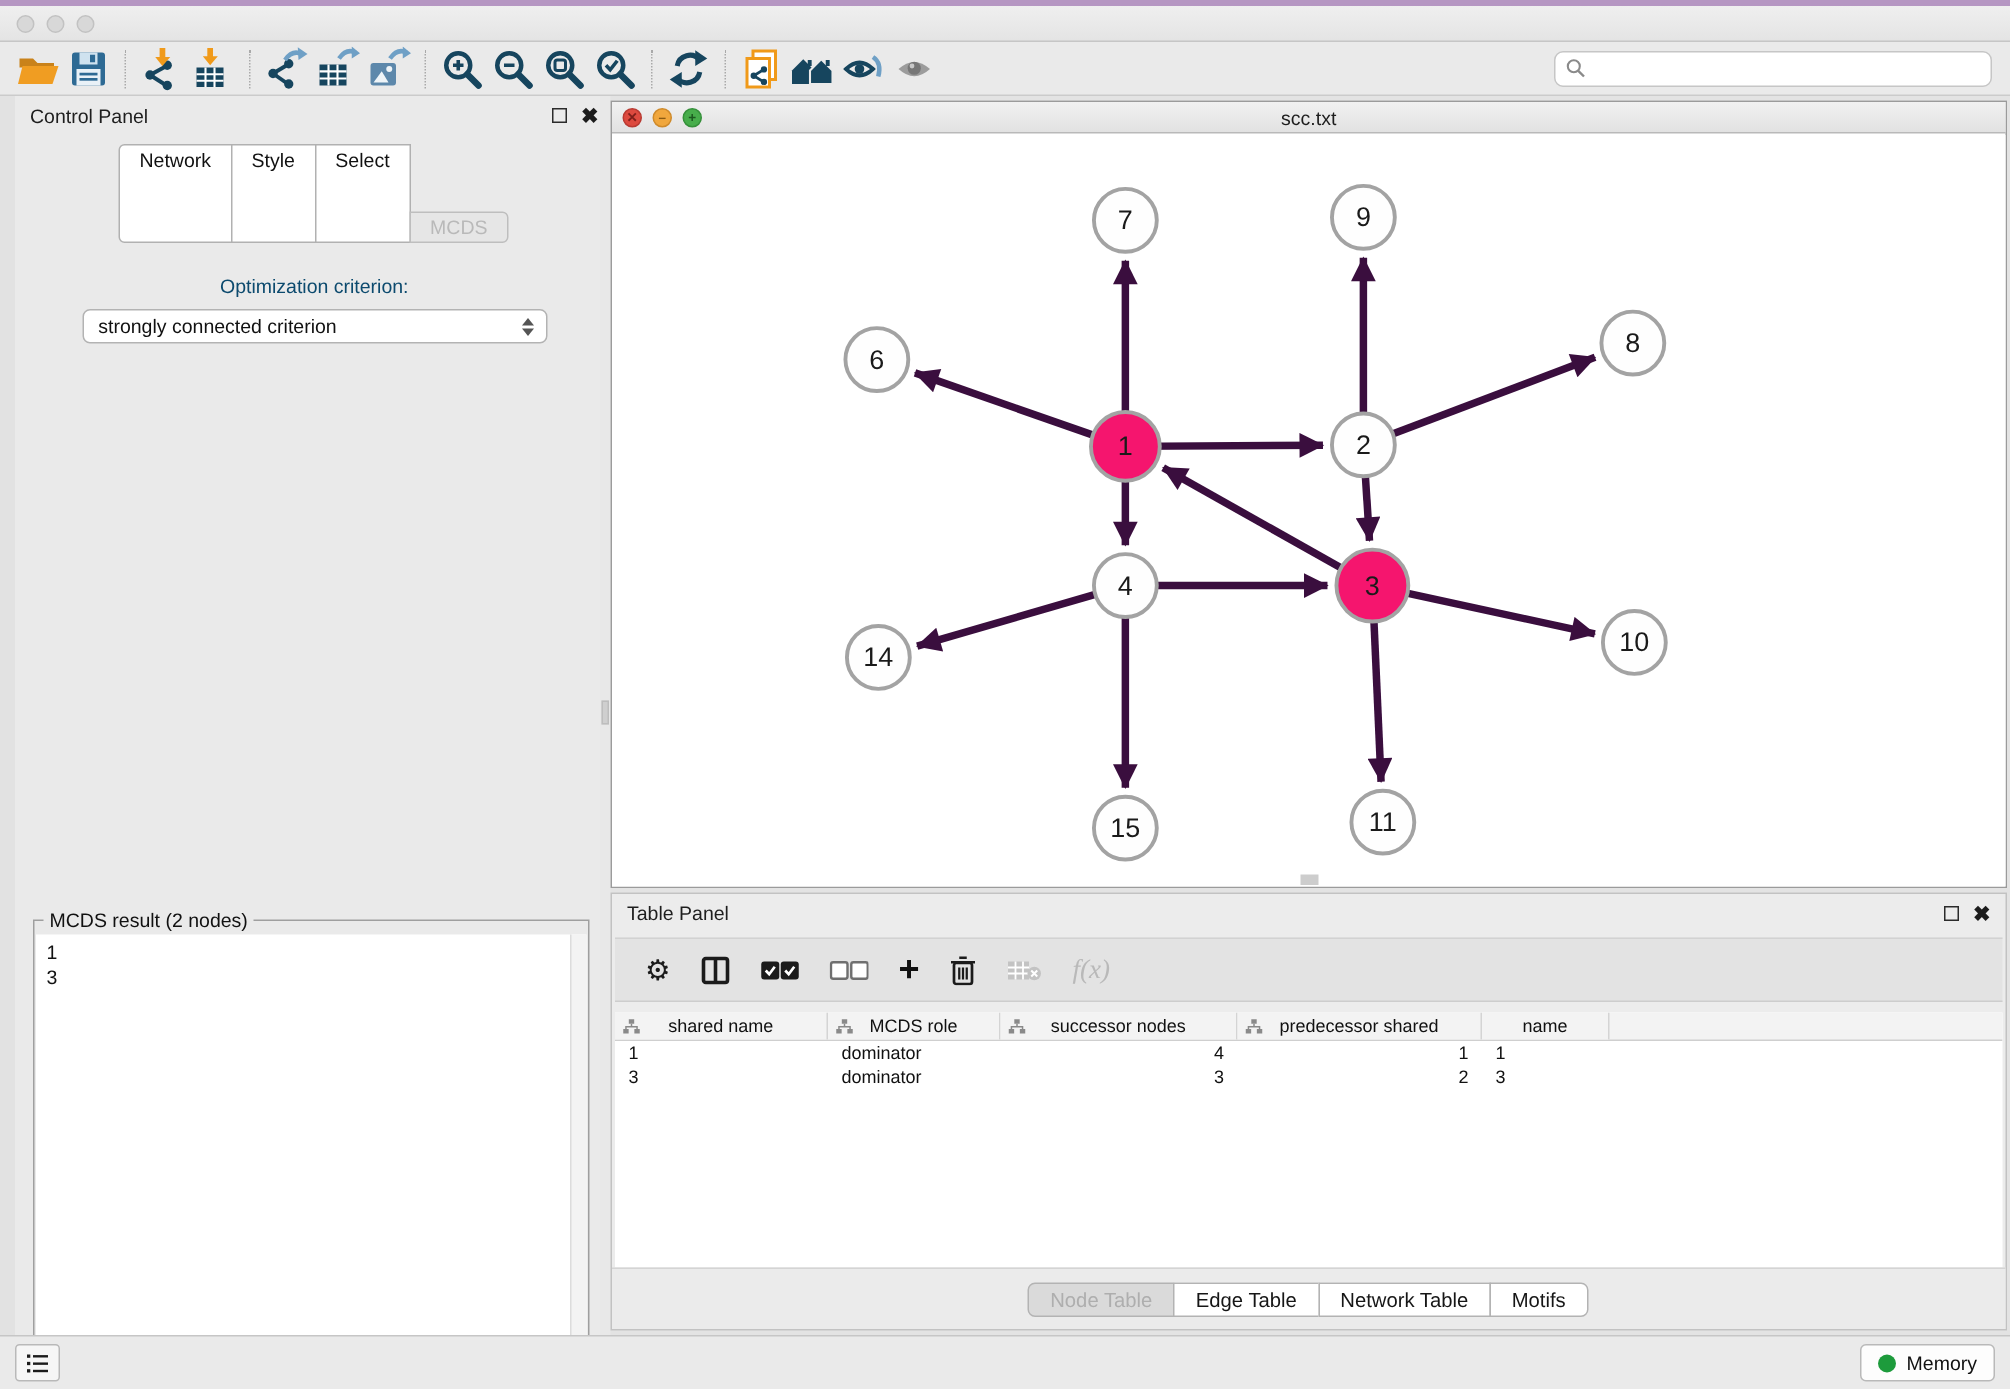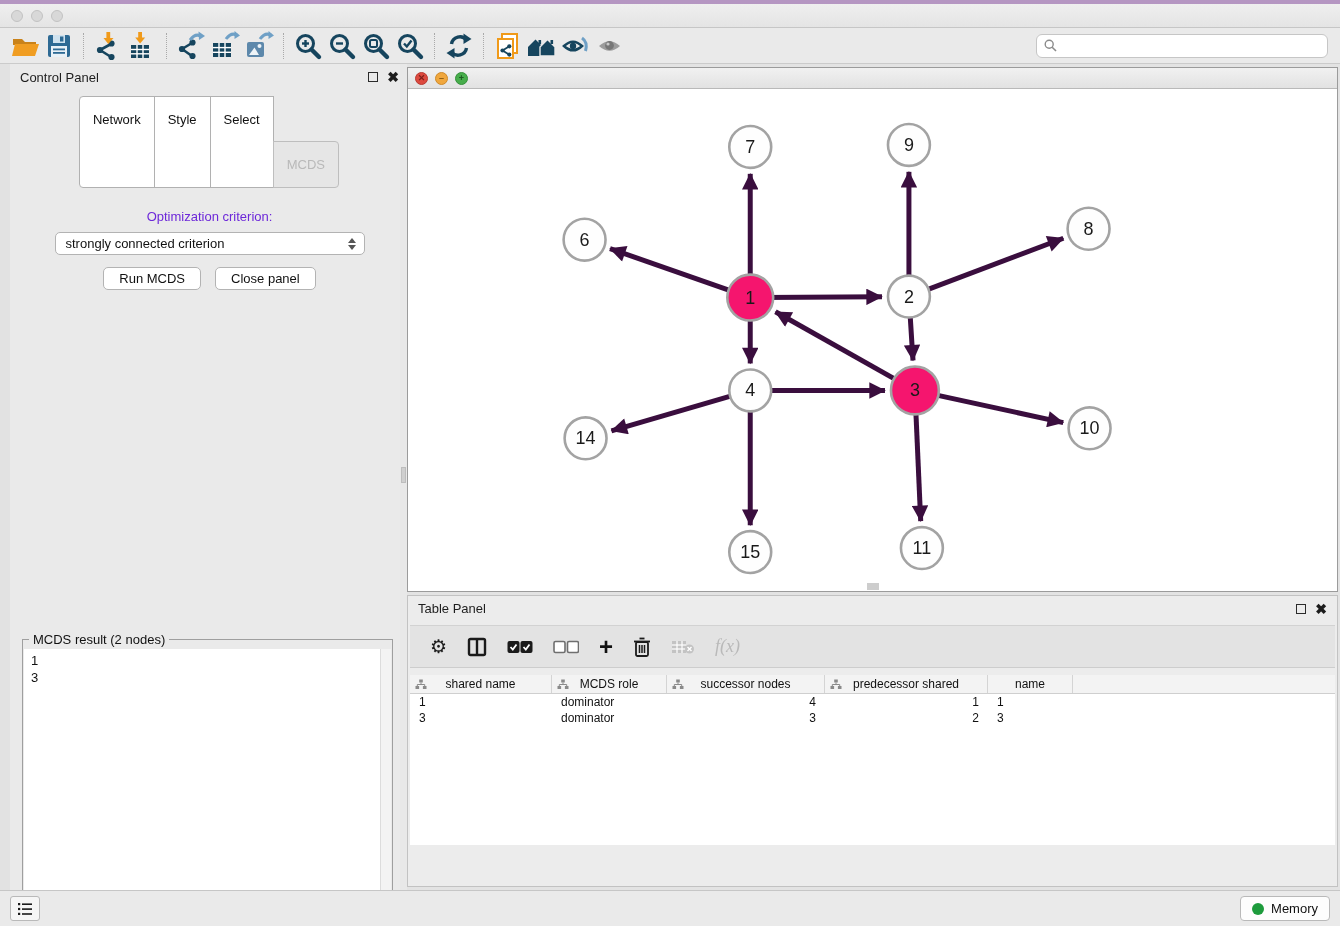--- a/index.html
+++ b/index.html
@@ -43,27 +43,27 @@
     background:#eaeaea; border-right:1px solid #bdbdbd;
   }
   .panel-header { height:26px; display:flex; align-items:center; padding:0 10px; }
   .panel-title { font-size:13px; color:#1e1e1e; }
   .panel-header-icons { margin-left:auto; display:flex; align-items:center; gap:9px; }
   .float-ico { width:10px; height:10px; border:1.6px solid #2b2b2b; display:inline-block; }
   .close-ico { font-size:14px; font-weight:bold; color:#1c1c1c; line-height:10px; cursor:pointer; }
   .cp-tabs { display:flex; justify-content:center; margin-top:6px; }
   .cp-tab {
     border:1px solid #b1b1b1; background:#fff; color:#111;
-    padding:15px 13px; font-size:13px; margin-left:-1px; cursor:pointer; position:relative;
+    padding:2px 13px; font-size:13px; margin-left:-1px; cursor:pointer; position:relative;
   }
   .cp-tab:first-child { border-top-left-radius:4px; border-bottom-left-radius:4px; }
   .cp-tab:last-child  { border-top-right-radius:4px; border-bottom-right-radius:4px;margin-top:45px; }
   .cp-tab.active { background:#e6e6e6; color:#b9b9b9; border-color:#bebebe; }
   .cp-body { position:relative; height:100%; }
-  .opt-label { text-align:center; font-size:13px; color:#6d28d9; margin-top:21px; }
+  .opt-label { text-align:center; font-size:13px; color:#0c4a6e; margin-top:21px; }
   .dropdown {
     width:310px; height:23px; margin:8px auto 0 auto; background:#fff;
     border:1px solid #b3b3b3; border-radius:5px;
     display:flex; align-items:center; padding:0 6px 0 10px; cursor:pointer;
   }
   .dropdown-value { font-size:13px; color:#111; flex:1; }
   .spinner { display:flex; flex-direction:column; align-items:center; gap:2px; padding-right:2px; }
   .spin-up    { width:0; height:0; border-left:4px solid transparent; border-right:4px solid transparent; border-bottom:5px solid #555; }
   .spin-down  { width:0; height:0; border-left:4px solid transparent; border-right:4px solid transparent; border-top:5px solid #555; }
   .btn-row { display:flex; justify-content:center; gap:14px; margin-top:12px; }
@@ -339,24 +339,20 @@
     </div>
   <div class="cp-body">
     <div class="opt-label">Optimization criterion:</div>
     <div class="dropdown">
       <span class="dropdown-value">strongly connected criterion</span>
       <span class="spinner">
         <span class="spin-up"></span>
           <span class="spin-down"></span>
       </span>
     </div>
-    <div class="btn-row">
-      <button class="btn">Run MCDS</button>
-      <button class="btn">Close panel</button>
-    </div>
     <div class="result-fieldset">
       <span class="result-legend">MCDS result (2 nodes)</span>
       <div class="result-box">
         <div class="result-text" id="result-text">1
 3</div>
         <div class="result-scroll"></div>
       </div>
     </div>
   </div>
 </div>
@@ -364,20 +360,21 @@
 <div class="right-area">
   <div class="v-divider">
     <div class="v-grip"></div>
   </div>
 
   <div class="network-window">
     <div class="nw-titlebar">
       <span class="light red">✕</span>
       <span class="light yellow">–</span>
       <span class="light green">+</span>
+      <span class="nw-title">scc.txt</span>
     </div>
     <div class="nw-canvas">
       <svg id="graph-svg" viewBox="0 0 929 502" preserveAspectRatio="xMidYMid meet">
         <defs>
           <marker id="arrow" viewBox="0 0 10 10" refX="9.5" refY="5" markerWidth="3.8" markerHeight="3.3" orient="auto-start-reverse">
             <path d="M0 0 L10 5 L0 10 Z" fill="#3A0E3E"></path>
           </marker>
         </defs>
         <g id="graph-edges">
             <line x1="342" y1="208" x2="342" y2="84" stroke="#3A0E3E" stroke-width="5" marker-end="url(#arrow)"></line>
@@ -555,20 +552,28 @@
           </div>
           <div class="tp-row">
             <div class="tp-cell" style="width: 142px; text-align: left;">3</div>
             <div class="tp-cell" style="width: 115px; text-align: left;">dominator</div>
             <div class="tp-cell" style="width: 158px; text-align: right;">3</div>
             <div class="tp-cell" style="width: 163px; text-align: right;">2</div>
             <div class="tp-cell" style="width: 85px; text-align: left;">3</div>
           </div>
         </div>
     </div>
+    <div class="tp-bottom">
+      <div id="bt-tabs" style="display:flex;">
+          <div class="bt-tab active">Node Table</div>
+          <div class="bt-tab">Edge Table</div>
+          <div class="bt-tab">Network Table</div>
+          <div class="bt-tab">Motifs</div>
+        </div>
+    </div>
   </div>
 </div>
 
 <div class="statusbar">
   <div class="list-btn">
     <svg width="16" height="14" viewBox="0 0 16 14">
       <rect x="1" y="1" width="2.2" height="2.2" fill="#1b1b1b"></rect>
         <rect x="5" y="1.4" width="10" height="1.6" fill="#1b1b1b"></rect>
       <rect x="1" y="5.9" width="2.2" height="2.2" fill="#1b1b1b"></rect>
         <rect x="5" y="6.3" width="10" height="1.6" fill="#1b1b1b"></rect>

